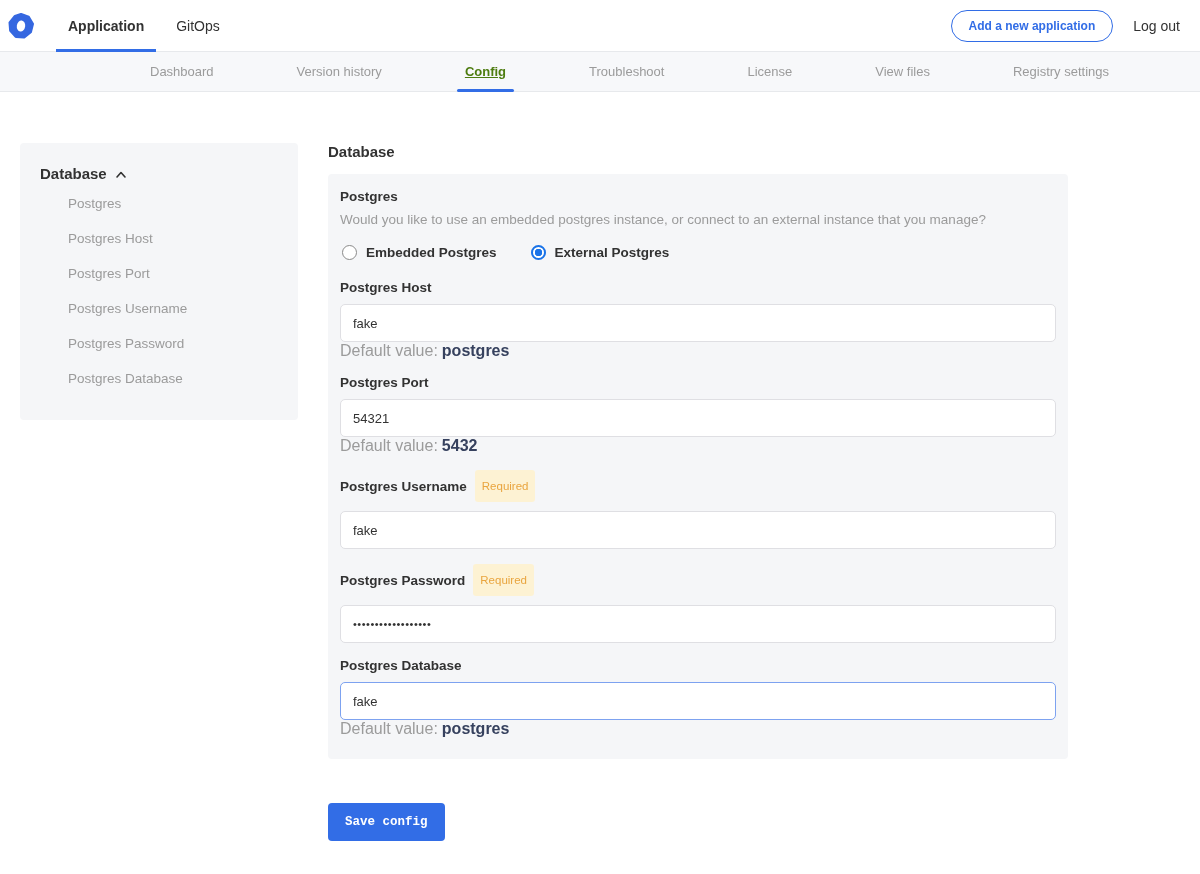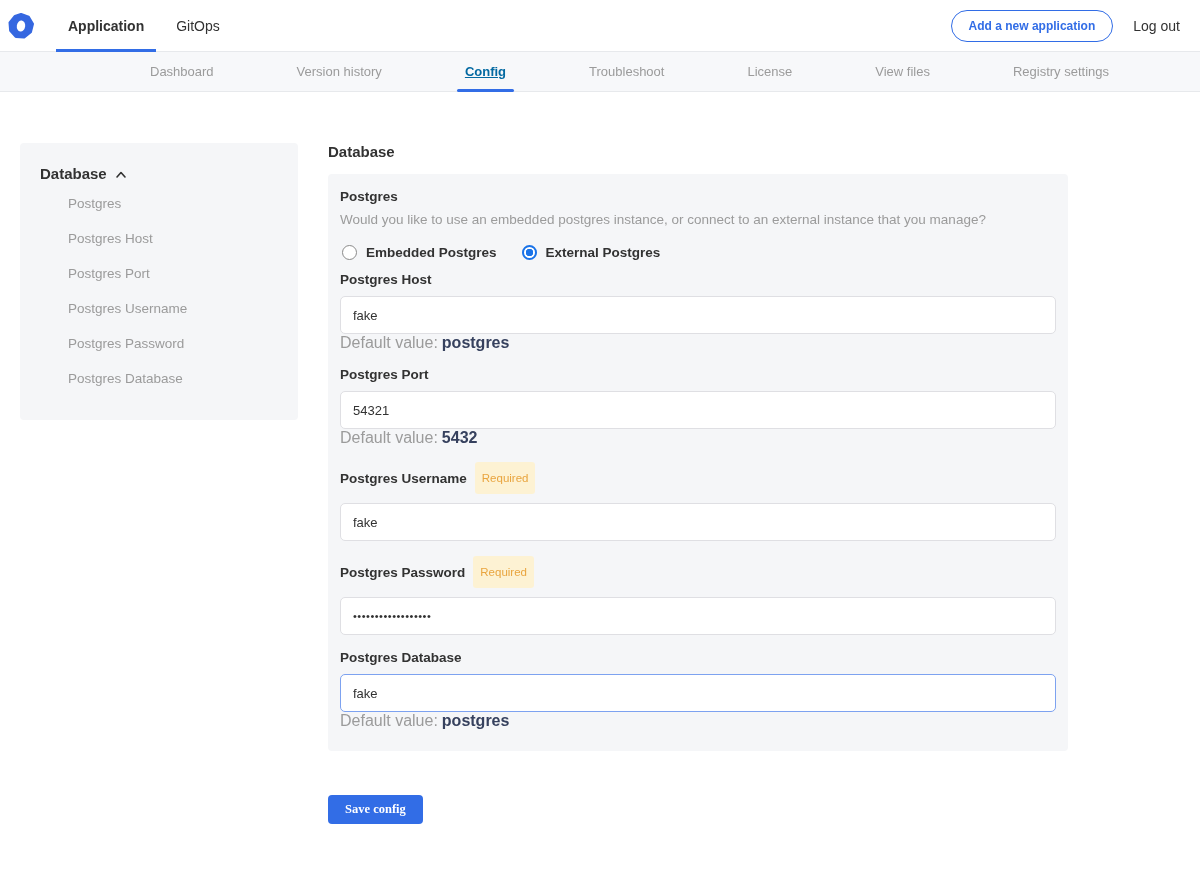--- a/index.html
+++ b/index.html
@@ -20,21 +20,21 @@
   .pill-btn { background: #ffffff; border: 1px solid #326de6; color: #326de6;
     font-family: "Liberation Sans", sans-serif;
     font-size: 12px; font-weight: 700; border-radius: 16px; padding: 8px 17px; cursor: pointer; }
   .logout { font-size: 14px; color: #323232; cursor: pointer; text-decoration: none; }
 
   
   .subnav { height: 40px; background: #f7f8fa; border-bottom: 1px solid #e7e9ec;
     display: flex; align-items: stretch; padding-left: 142px; gap: 67px; }
   .subnav-item { display: flex; align-items: center; padding: 0 8px; font-size: 13px;
     color: #9b9b9b; cursor: pointer; position: relative; text-decoration: none; }
-  .subnav-item.active { color: #0369a1; font-weight: 700; text-decoration: underline; }
+  .subnav-item.active { color: #4d7c0f; font-weight: 700; text-decoration: underline; }
   .subnav-item.active::after { content: ""; position: absolute; left: 0; right: 0; bottom: -1px;
     height: 3px; background: #326de6; border-radius: 2px; }
 
   
   .content { display: flex; padding: 51px 20px 0 20px; align-items: flex-start; }
   .sidebar { width: 278px; background: #f5f6f8; border-radius: 4px; padding: 22px 16px 24px 20px;
     flex-shrink: 0; }
   .sidebar-group-header { display: flex; align-items: center; gap: 8px; font-size: 15px;
     font-weight: 700; color: #323232; cursor: pointer; margin-bottom: 4px; }
   .chevron-up { width: 12px; height: 12px; margin-top: 2px; }
@@ -43,21 +43,21 @@
     cursor: pointer; text-decoration: none; }
 
   .main { margin-left: 30px; width: 740px; }
   .main-title { font-size: 15px; font-weight: 700; color: #323232; margin-bottom: 14px; }
 
   .config-card { background: #f5f6f8; border-radius: 4px; padding: 15px 12px 6px 12px; }
 
   .group-label { font-size: 13.5px; font-weight: 700; color: #323232; margin-bottom: 8px; }
   .help-text { font-size: 13.5px; color: #9b9b9b; margin-bottom: 18px; }
 
-  .radio-row { display: flex; align-items: flex-start; gap: 23px; margin-bottom: 12px; }
+  .radio-row { display: flex; align-items: flex-start; gap: 32px; margin-bottom: 20px; }
   .radio-option { display: flex; align-items: center; cursor: pointer; }
   .radio { appearance: none; -webkit-appearance: none; width: 15px; height: 15px;
     border: 1.5px solid #8a8a8a; border-radius: 50%; background: #ffffff; margin: 0 9px 0 2px;
     cursor: pointer; flex-shrink: 0; }
   .radio:checked { border: 2px solid #1a73e8;
     background: radial-gradient(circle, #1a73e8 0 3.5px, #ffffff 4px); }
   .radio-label { font-size: 13.5px; font-weight: 700; color: #323232; }
 
   .field { margin-bottom: 15px; }
   .field-label-row { display: flex; align-items: center; gap: 8px; margin-bottom: 9px; }
@@ -67,22 +67,22 @@
   .text-input { display: block; width: 716px; height: 38px; background: #ffffff;
     border: 1px solid #dfdfe3; border-radius: 5px; padding: 12px 12px; font-size: 13px;
     color: #323232; font-family: "Liberation Sans", sans-serif; outline: none; }
   .text-input.focused { border: 1px solid #7da2f0; }
   input[type="password"].text-input { font-size: 11px; letter-spacing: 0.5px; }
   .default-line { margin-top: 0; font-size: 16px; }
   .default-label { color: #9b9b9b; margin-right: 4px; }
   .default-value { color: #36415e; font-weight: 700; }
 
   .save-btn { margin-top: 44px; margin-bottom: 16px; background: #326de6; color: #ffffff;
-    border: none; border-radius: 4px; height: 29px; padding: 0 17px; font-size: 12.5px;
-    font-weight: 700; cursor: pointer; font-family: Liberation Serif, serif; }
+    border: none; border-radius: 4px; height: 38px; padding: 0 17px; font-size: 12.5px;
+    font-weight: 700; cursor: pointer; font-family: Liberation Mono, monospace; }
 </style>
 </head>
 <body>
 
 <header class="topnav">
   <span class="logo">
     <svg viewBox="0 0 26 26" width="26" height="26">
       <polygon points="13,1.5 20.5,4.2 24.5,11 22.5,18.8 16,24 8,23.4 2.6,17.4 2,9.6 7,3.4" fill="#3567e0" stroke="#3567e0" stroke-width="3" stroke-linejoin="round"></polygon>
       <ellipse cx="13" cy="13" rx="4.2" ry="5.6" fill="#ffffff" transform="rotate(8 13 13)"></ellipse>
     </svg>

